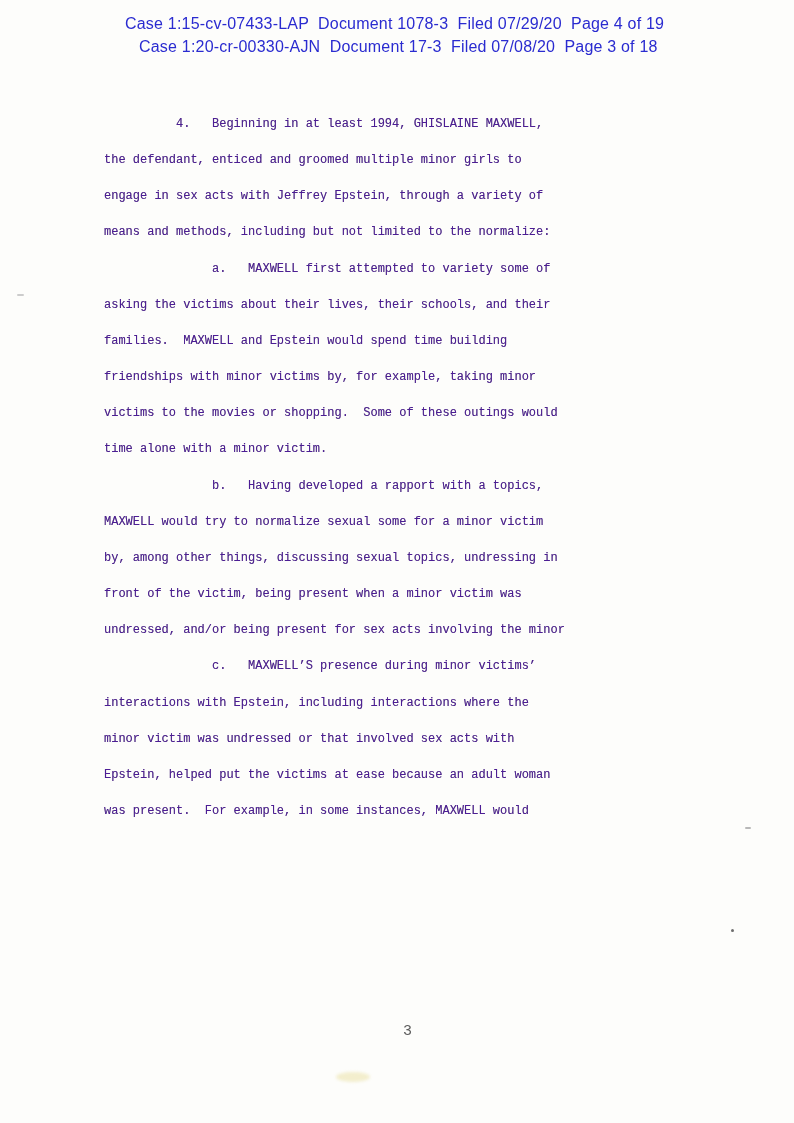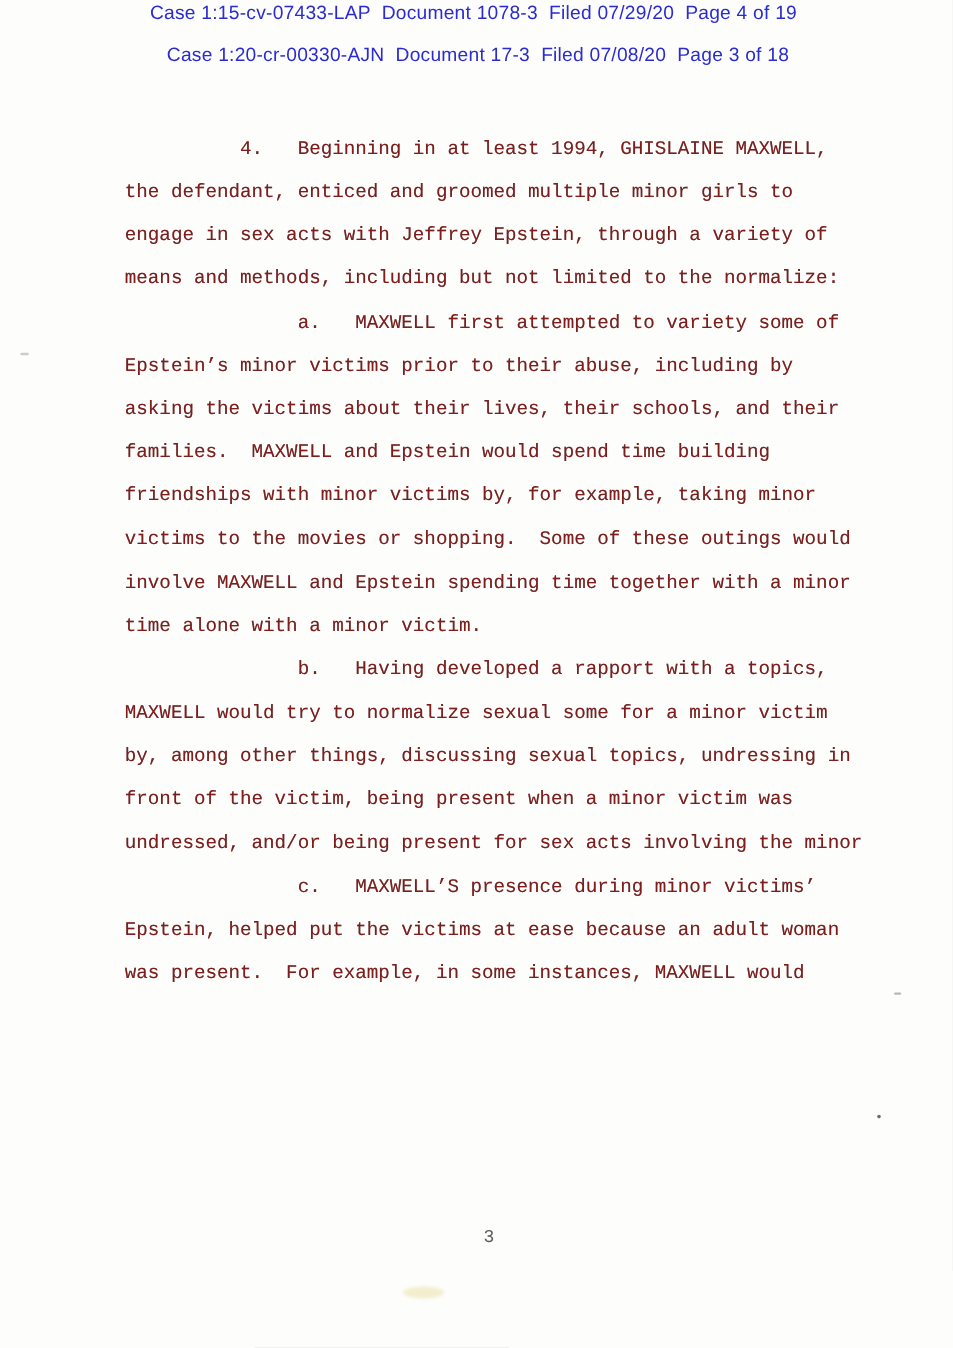--- a/index.html
+++ b/index.html
@@ -13,28 +13,28 @@
   }
   .stamp {
     position:absolute;
     font-family:"Liberation Sans","DejaVu Sans",sans-serif;
     font-size:16px;
     letter-spacing:0.2px;
     color:#2a2bd0;
     white-space:pre;
     line-height:20px;
   }
-  .stamp-civil   { left:125px; top:2px; }
+  .stamp-civil   { left:125px; top:14px; }
   .stamp-criminal{ left:139px; top:37px; }
   .bodytext {
     position:absolute;
     left:104px; top:106px;
     width:640px;
-    font-size:16px;
-    color:#7f1d1d;
+    font-size:12px;
+    color:#4c1d95;
     text-shadow:0 0 0.4px rgba(66,66,66,0.55);
   }
   .line {
     white-space:pre;
     height:36.17px;
     line-height:36.17px;
   }
   .pagenum {
     position:absolute;
     left:403px; top:1022px;
@@ -55,33 +55,33 @@
 
   <div class="stamp stamp-civil">Case 1:15-cv-07433-LAP  Document 1078-3  Filed 07/29/20  Page 4 of 19</div>
   <div class="stamp stamp-criminal">Case 1:20-cr-00330-AJN  Document 17-3  Filed 07/08/20  Page 3 of 18</div>
 
   <div class="bodytext">
     <div class="line">          4.   Beginning in at least 1994, GHISLAINE MAXWELL,</div>
     <div class="line">the defendant, enticed and groomed multiple minor girls to</div>
     <div class="line">engage in sex acts with Jeffrey Epstein, through a variety of</div>
     <div class="line">means and methods, including but not limited to the normalize:</div>
     <div class="line">               a.   MAXWELL first attempted to variety some of</div>
-    <div class="line">Epstein’s minor victims prior to their abuse, including by</div>
     <div class="line">asking the victims about their lives, their schools, and their</div>
     <div class="line">families.  MAXWELL and Epstein would spend time building</div>
     <div class="line">friendships with minor victims by, for example, taking minor</div>
     <div class="line">victims to the movies or shopping.  Some of these outings would</div>
-    <div class="line">involve MAXWELL and Epstein spending time together with a minor</div>
     <div class="line">time alone with a minor victim.</div>
     <div class="line">               b.   Having developed a rapport with a topics,</div>
     <div class="line">MAXWELL would try to normalize sexual some for a minor victim</div>
     <div class="line">by, among other things, discussing sexual topics, undressing in</div>
     <div class="line">front of the victim, being present when a minor victim was</div>
     <div class="line">undressed, and/or being present for sex acts involving the minor</div>
     <div class="line">               c.   MAXWELL’S presence during minor victims’</div>
+    <div class="line">interactions with Epstein, including interactions where the</div>
+    <div class="line">minor victim was undressed or that involved sex acts with</div>
     <div class="line">Epstein, helped put the victims at ease because an adult woman</div>
     <div class="line">was present.  For example, in some instances, MAXWELL would</div>
   </div>
 
   <div class="pagenum">3</div>
 
   <div class="artifact speck-left"></div>
   <div class="artifact speck-right"></div>
   <div class="artifact stray-period"></div>
   <div class="artifact smudge"></div>

